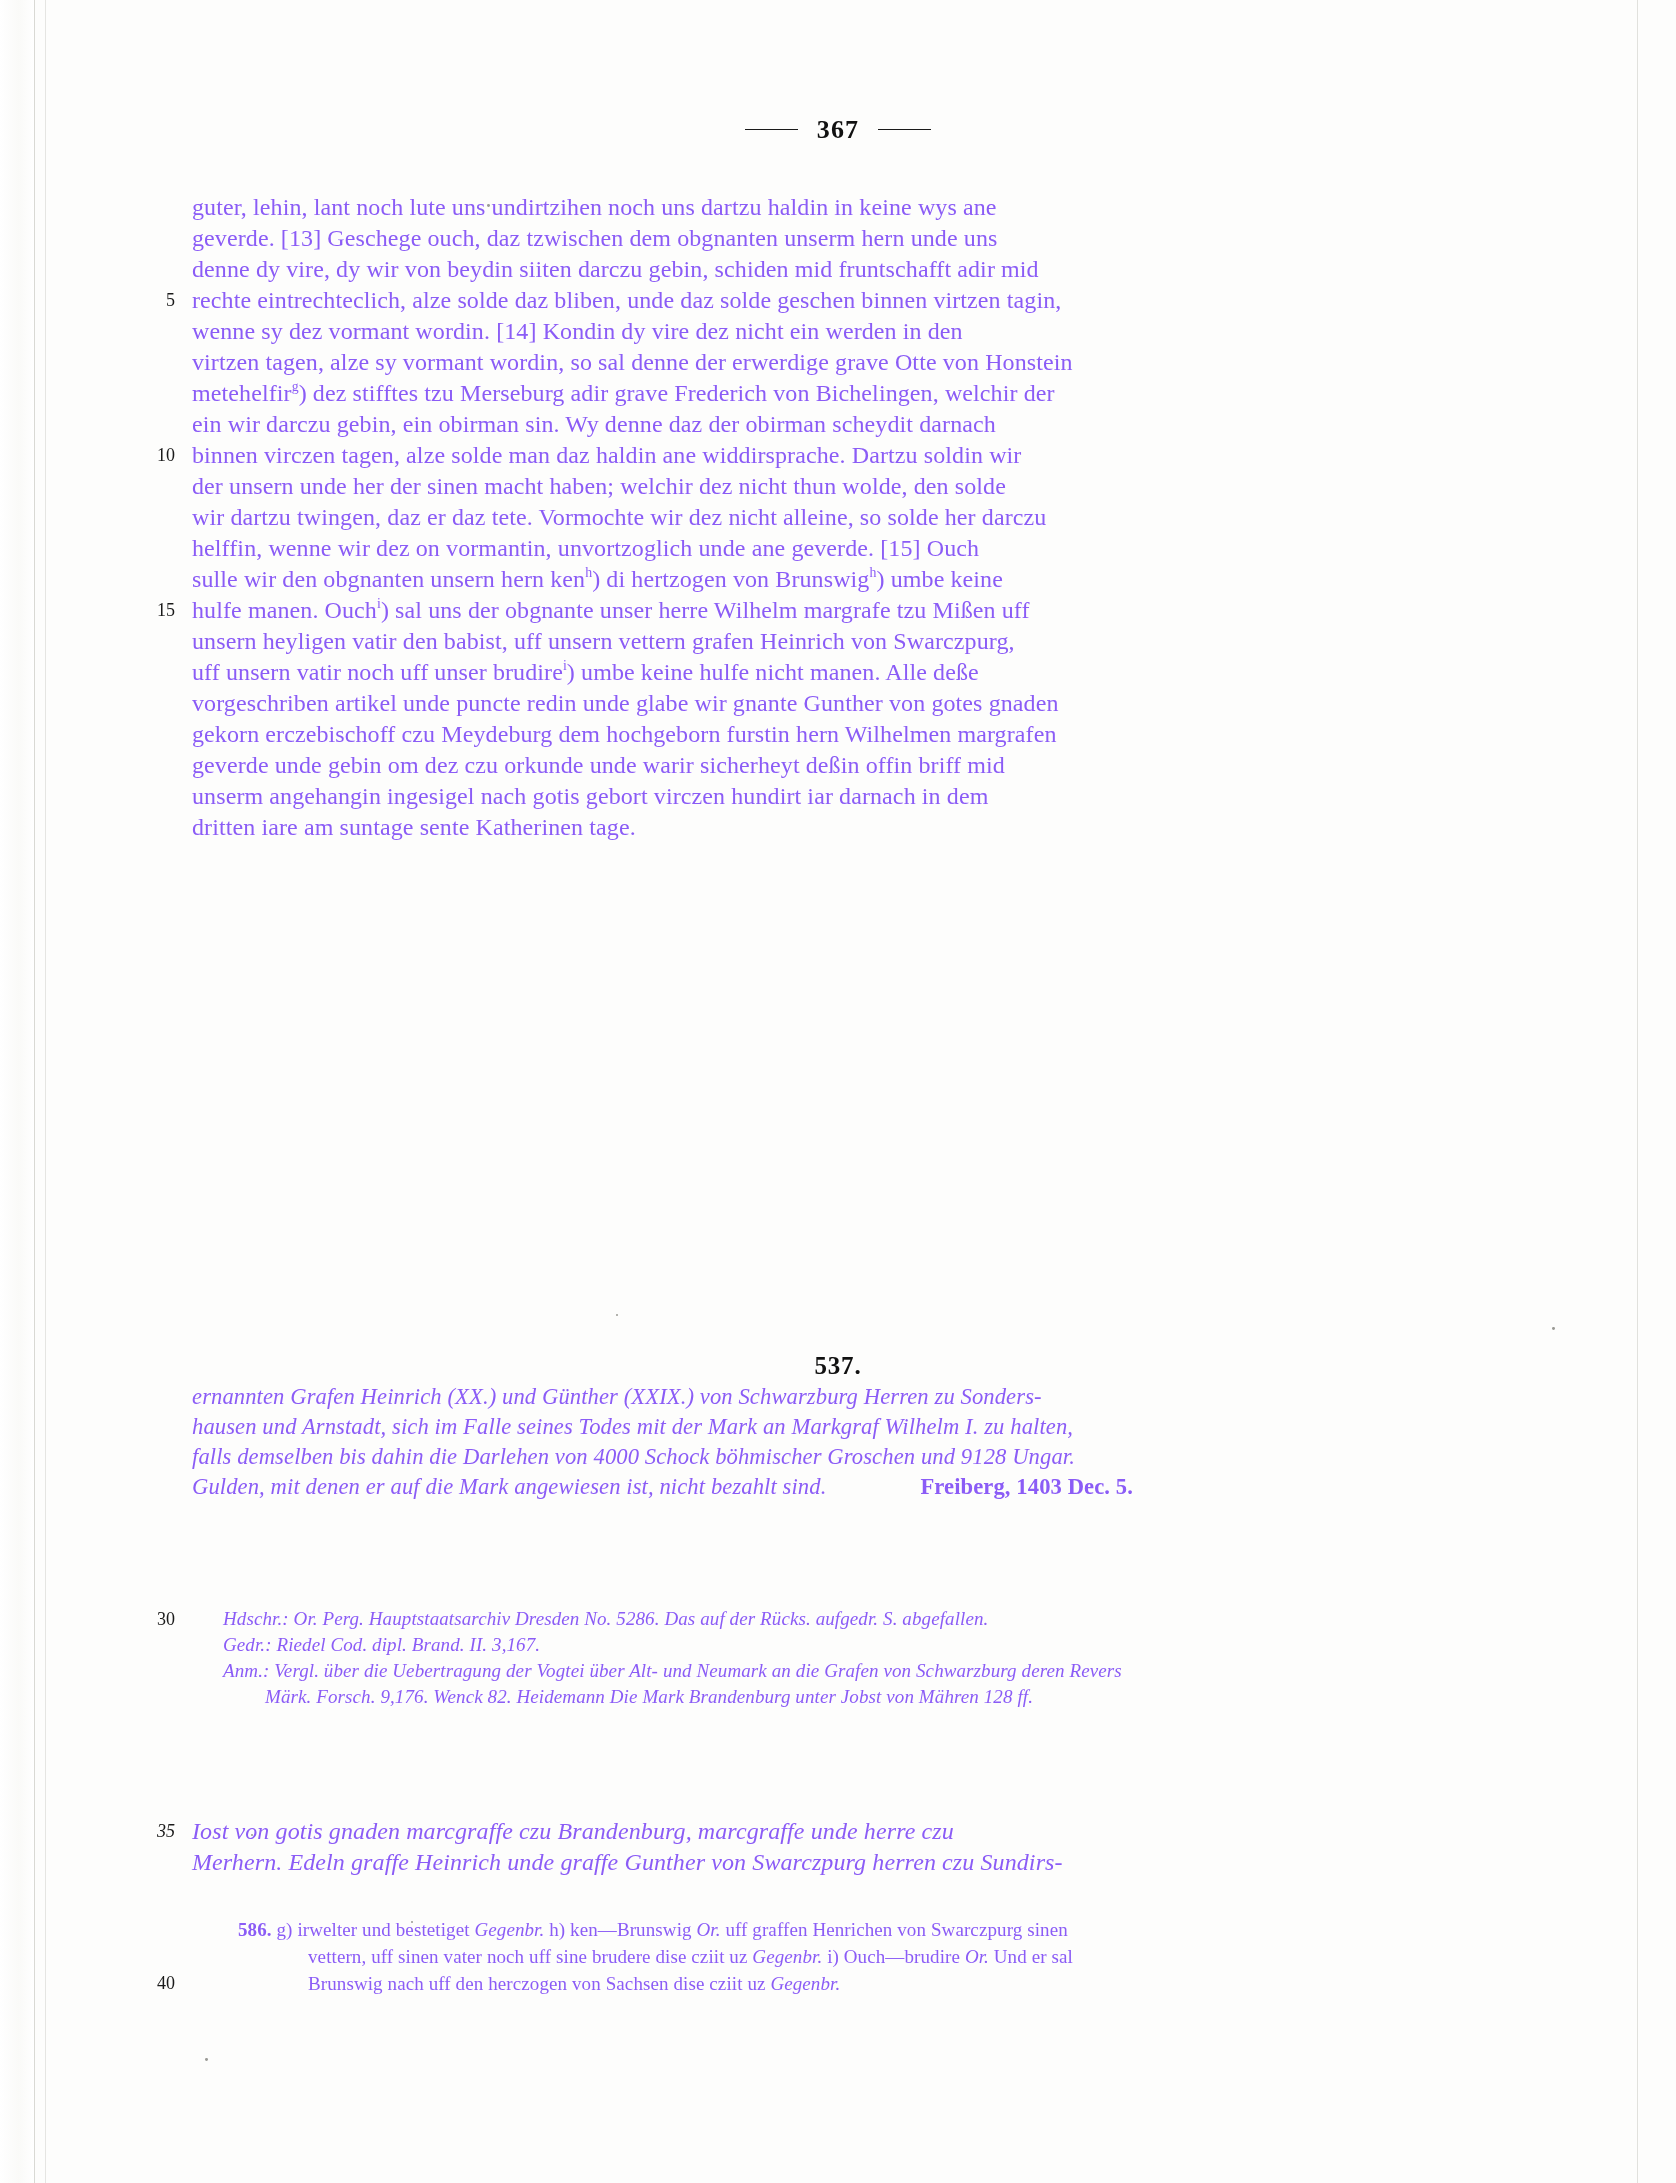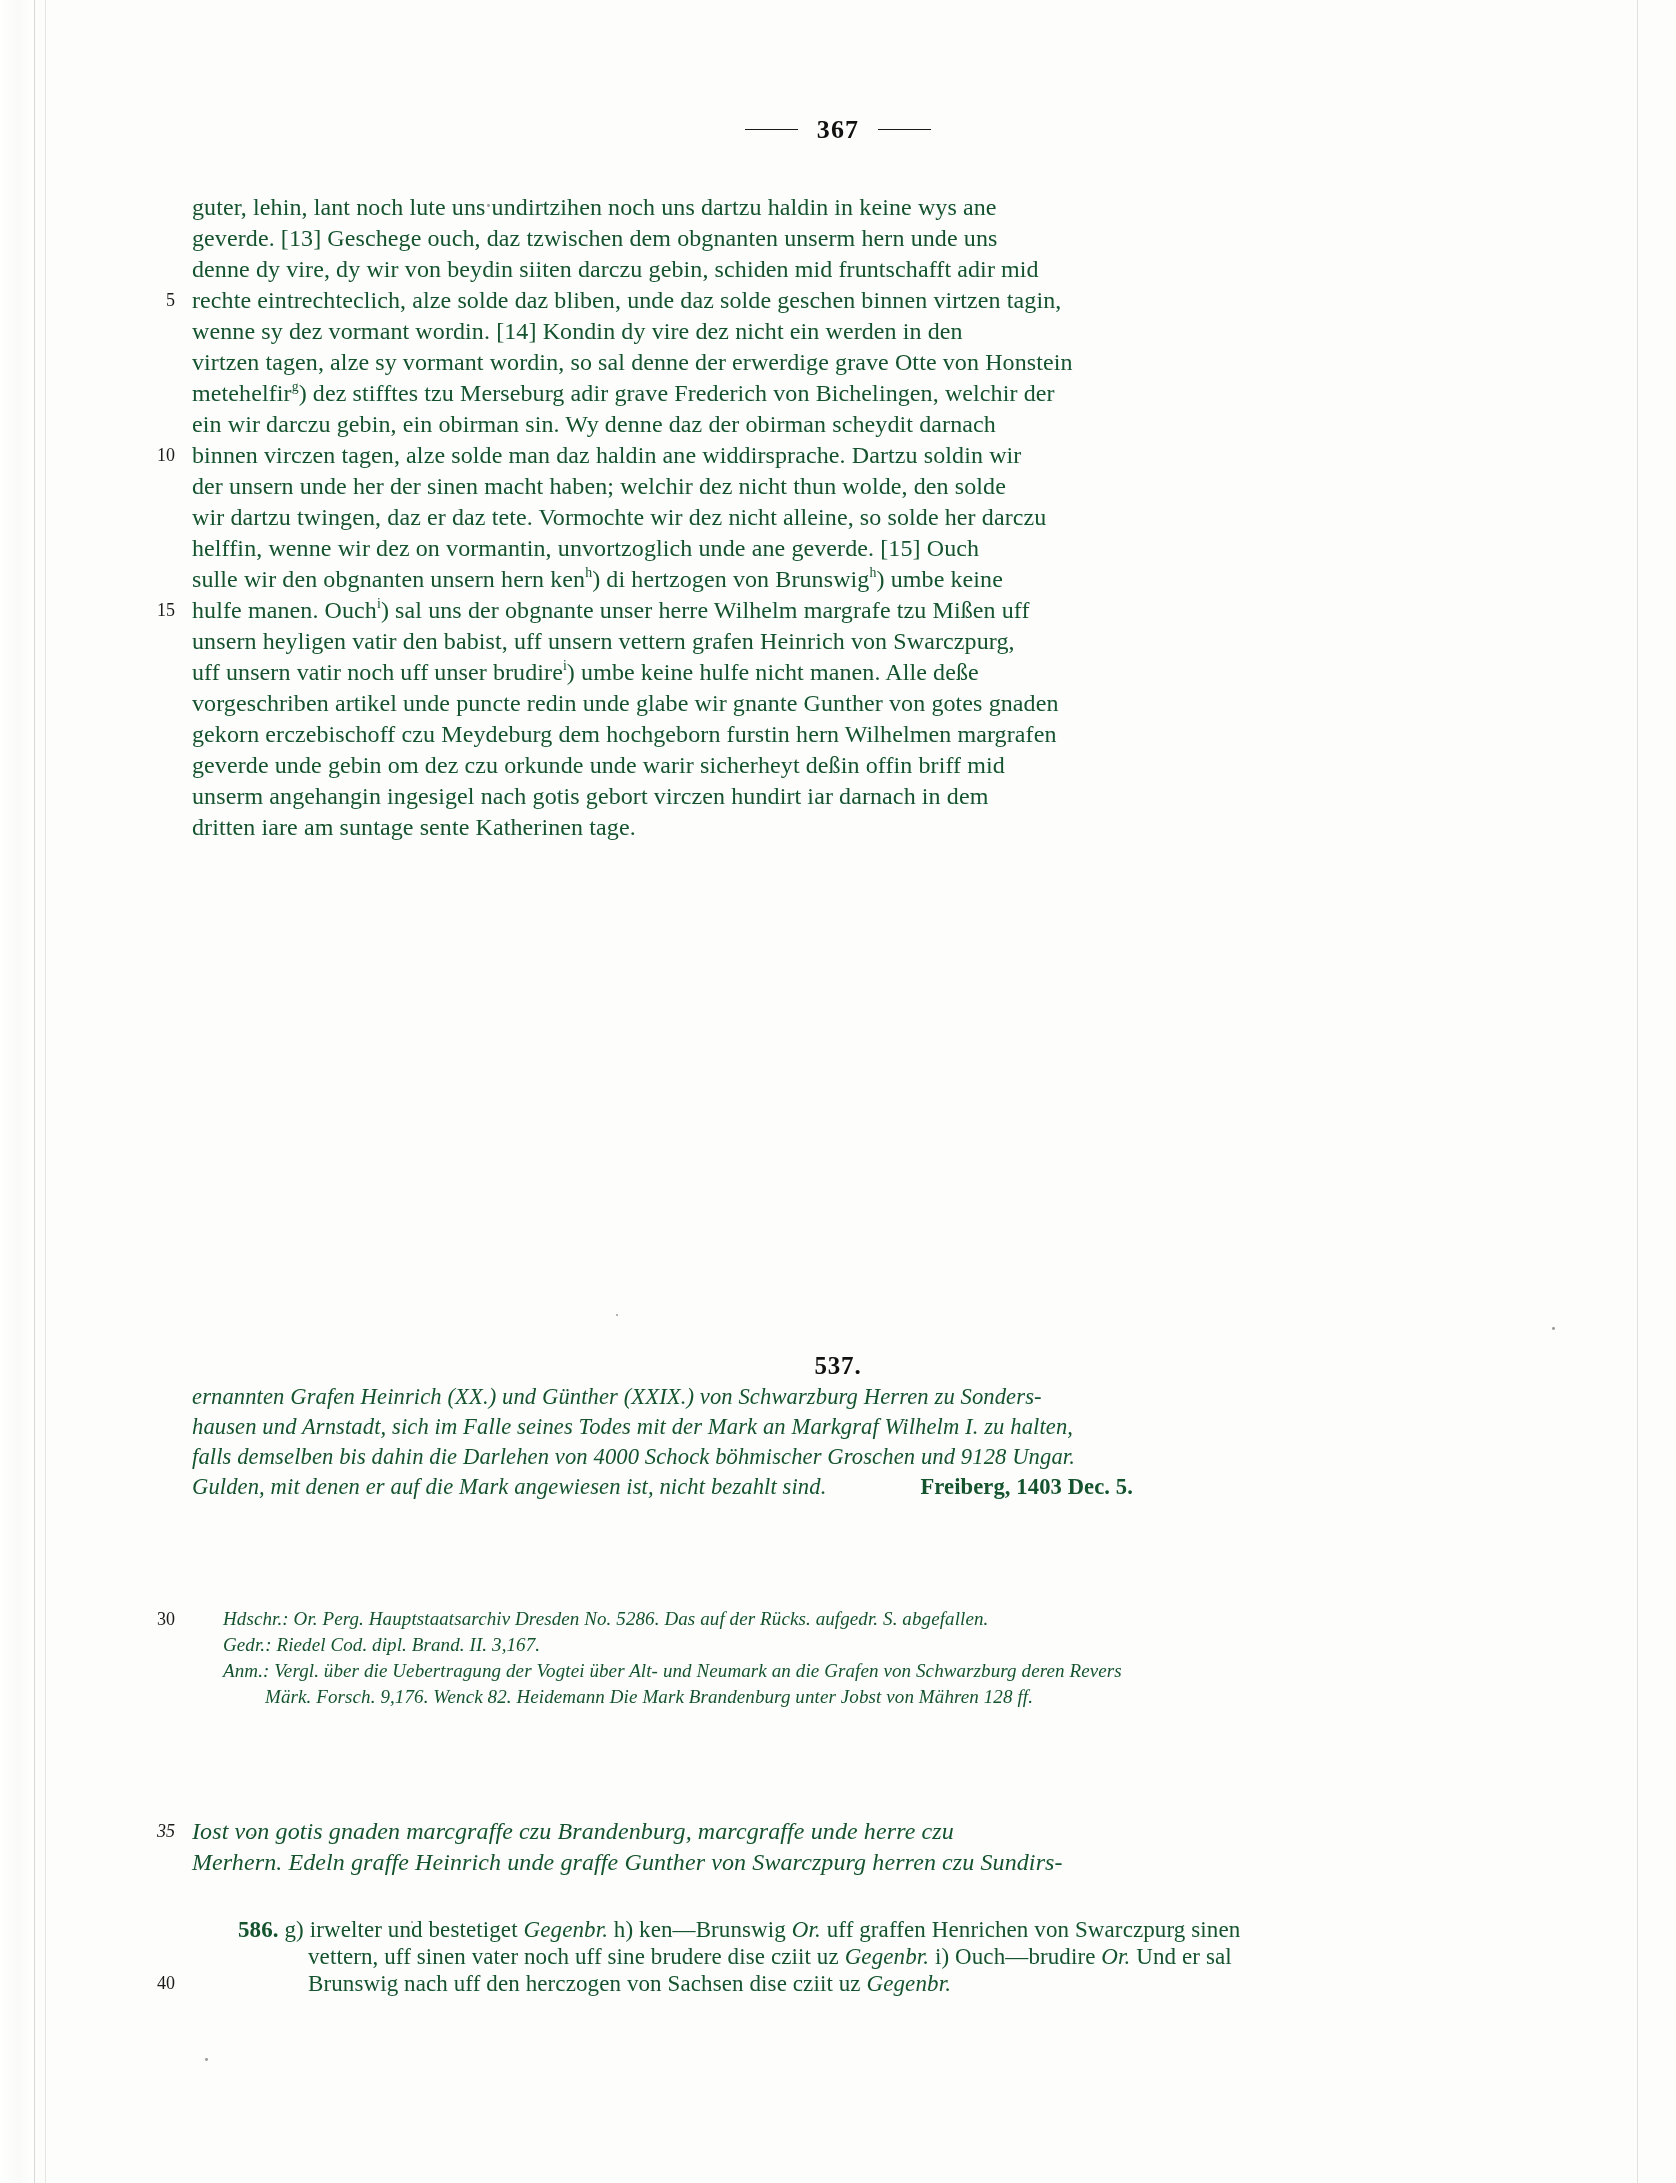--- a/index.html
+++ b/index.html
@@ -86,21 +86,21 @@
     font-size: 18px;
     line-height: 31px;
     color: #1a1a1a;
   }
   .txt {
     position: absolute;
     left: 192px;
     font-size: 24px;
     line-height: 31px;
     letter-spacing: 0.1px;
-    color: #14532d;
+    color: #8b5cf6;
     text-align: center;
   }
 
   sup {
     font-size: 13.8px;
     vertical-align: 10px;
     line-height: 0;
   }
   .bd { font-weight: 700; }
 
@@ -137,21 +137,21 @@
     font-size: 19px;
     line-height: 26px;
     left: 223px;
   }
   .apparatus .lnum { line-height: 26px; }
   .apparatus .indent .txt { left: 265px; }
 
   
   .footnotes .ln { height: 27px; line-height: 27px; }
   .footnotes .txt {
-    font-size: 23px;
+    font-size: 19px;
     line-height: 27px;
     left: 308px;
   }
   .footnotes .lnum { line-height: 27px; }
   .footnotes .first .txt { left: 238px; }
 </style>
 </head>
 <body>
 
 <div id="page">

